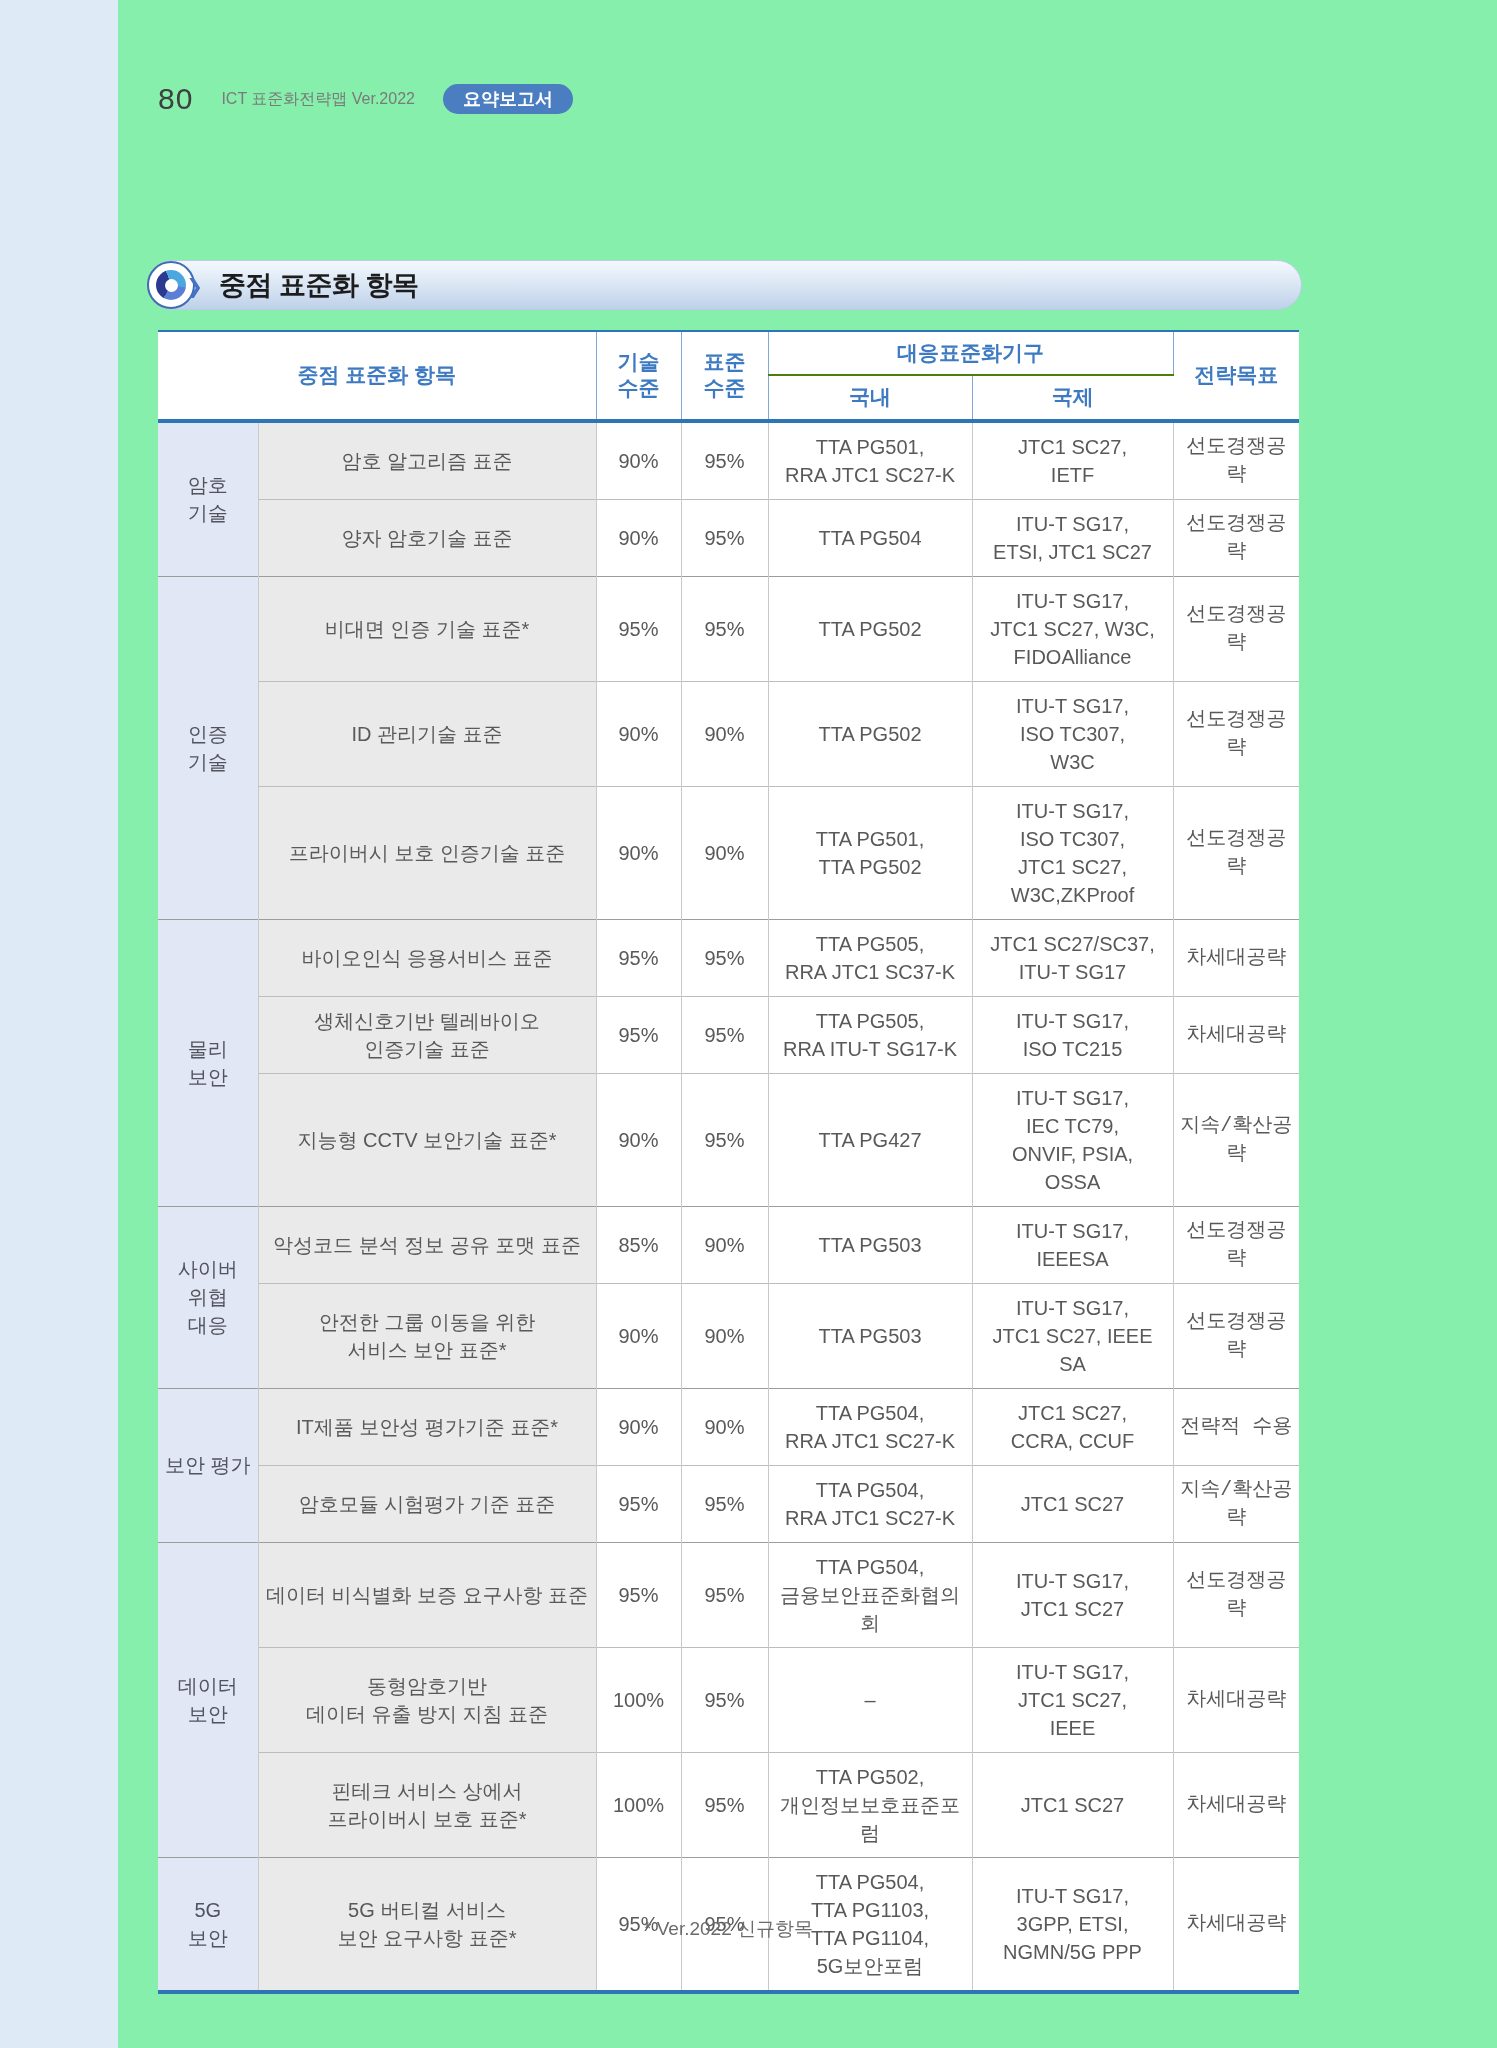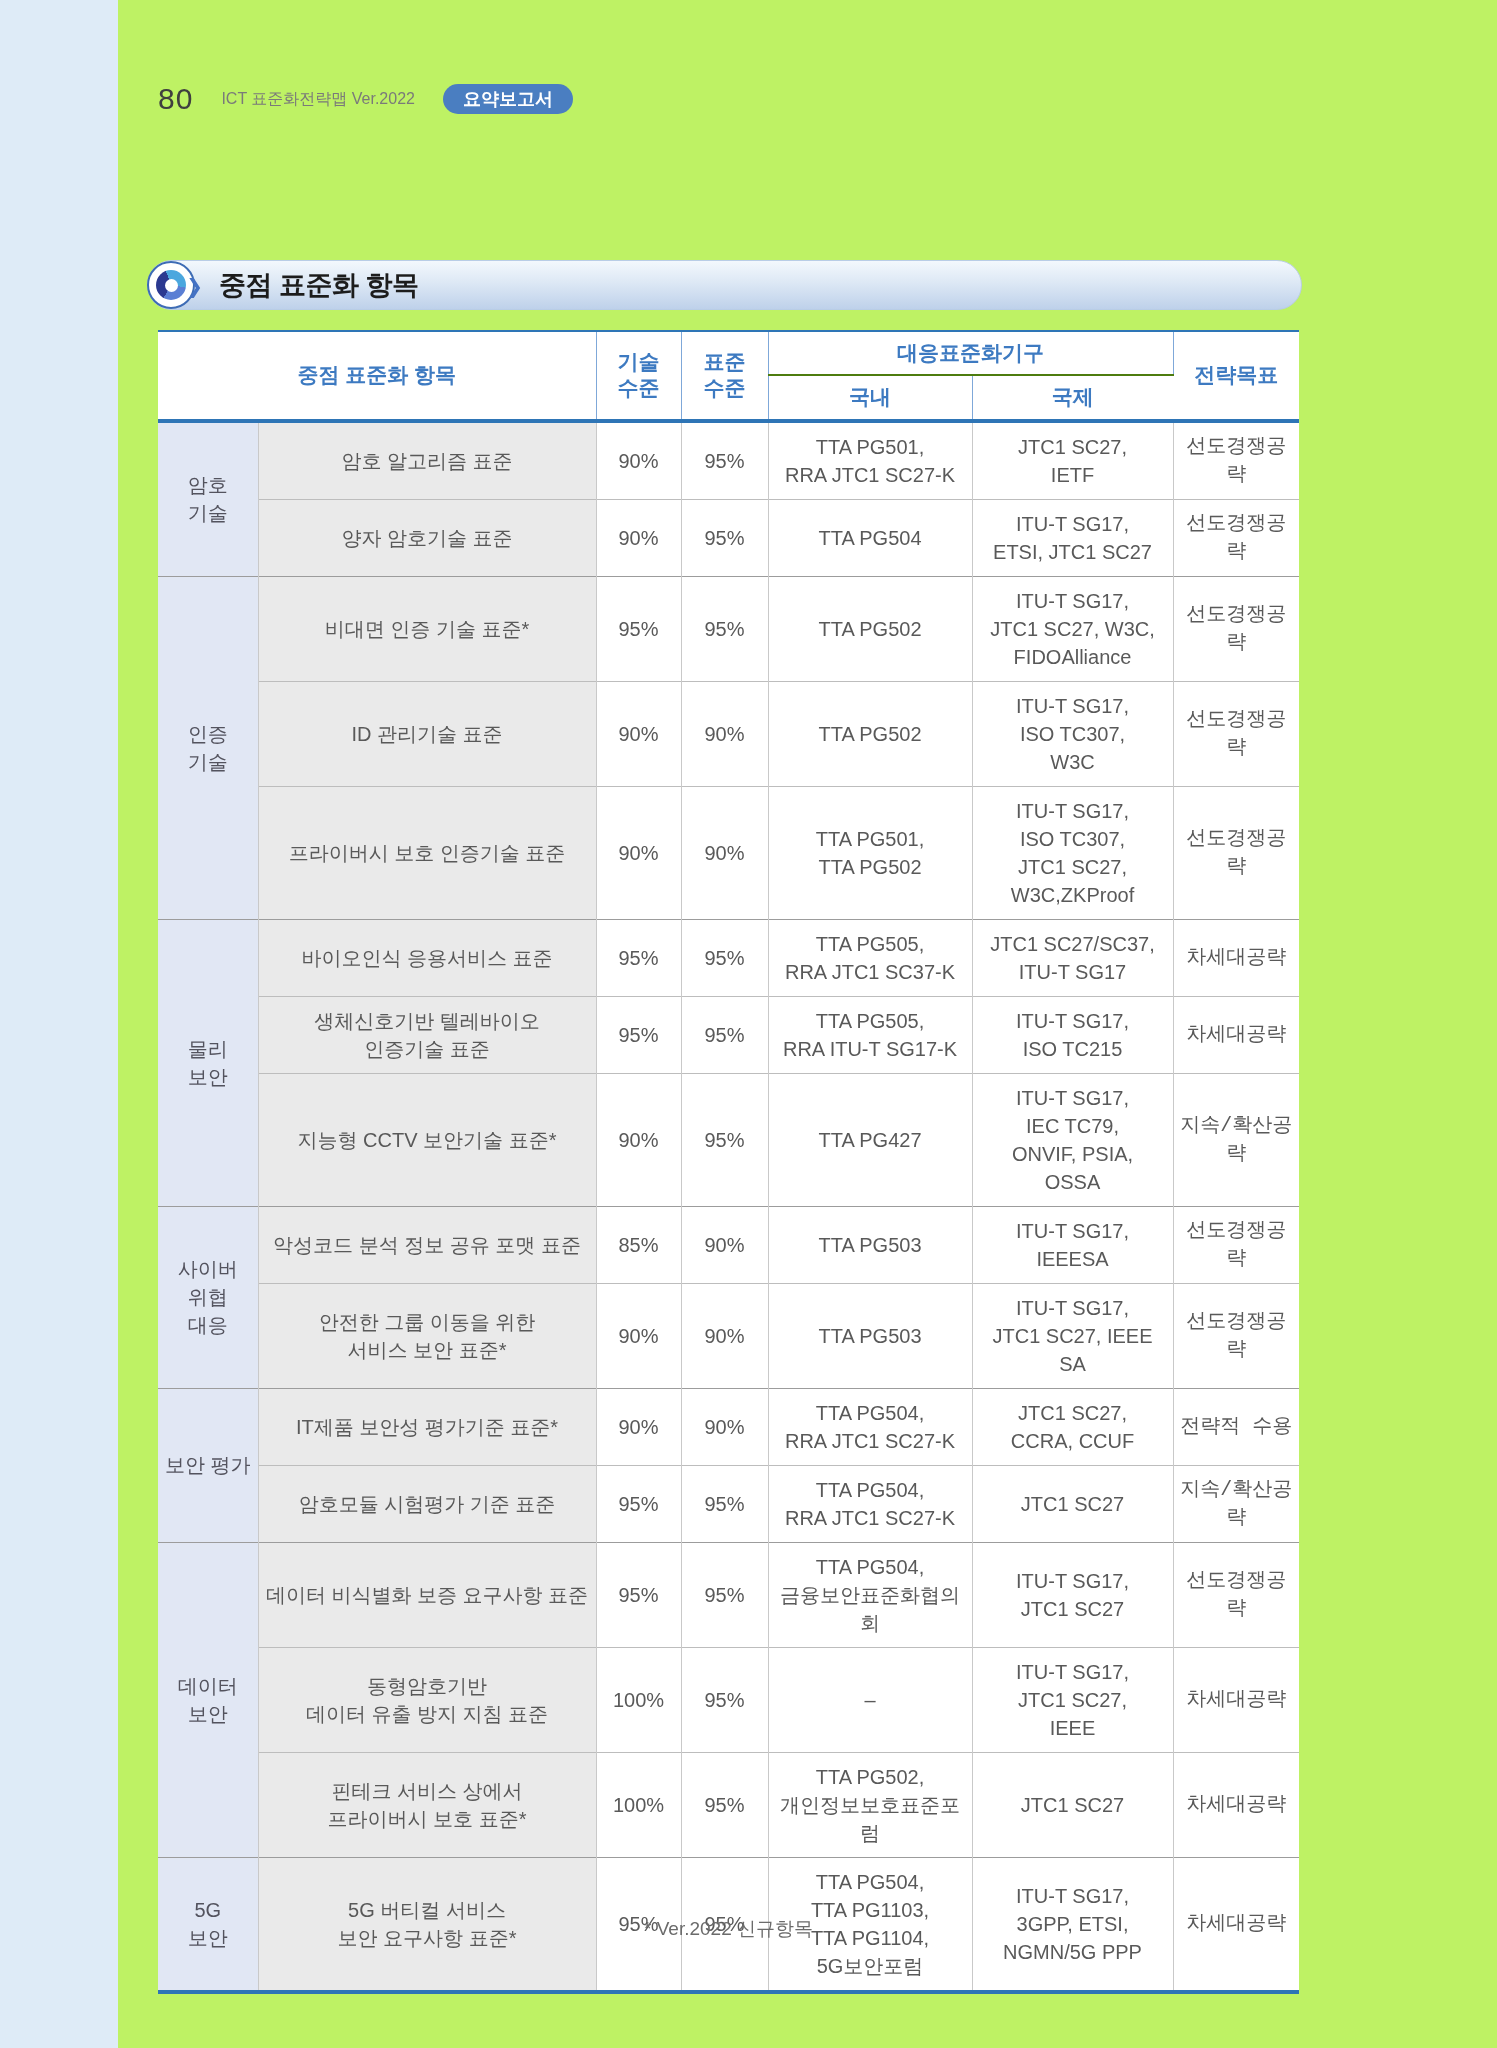--- a/index.html
+++ b/index.html
@@ -1,17 +1,17 @@
 <!DOCTYPE html>
 <html><head>
 <meta charset="utf-8">
 <style>
   html,body{margin:0;padding:0;}
   body{font-family:"Liberation Sans","DejaVu Sans",sans-serif;background:#ffffff;}
-  .page{position:relative;width:1497px;height:2048px;background:#bef264;overflow:hidden;}
+  .page{position:relative;width:1497px;height:2048px;background:#86efac;overflow:hidden;}
   .side-stripe{position:absolute;left:0;top:0;width:118px;height:2048px;background:#deebf7;}
 
   
   .page-header{position:absolute;left:158px;top:82px;display:flex;align-items:center;gap:28px;}
   .page-num{font-size:30px;color:#3f3f3f;letter-spacing:1px;}
   .doc-title{font-size:16px;color:#7a7a7a;}
   .badge{background:#4a7ec1;color:#ffffff;font-size:18px;font-weight:bold;
          padding:6px 20px;border-radius:17px;line-height:1;}
 
   

